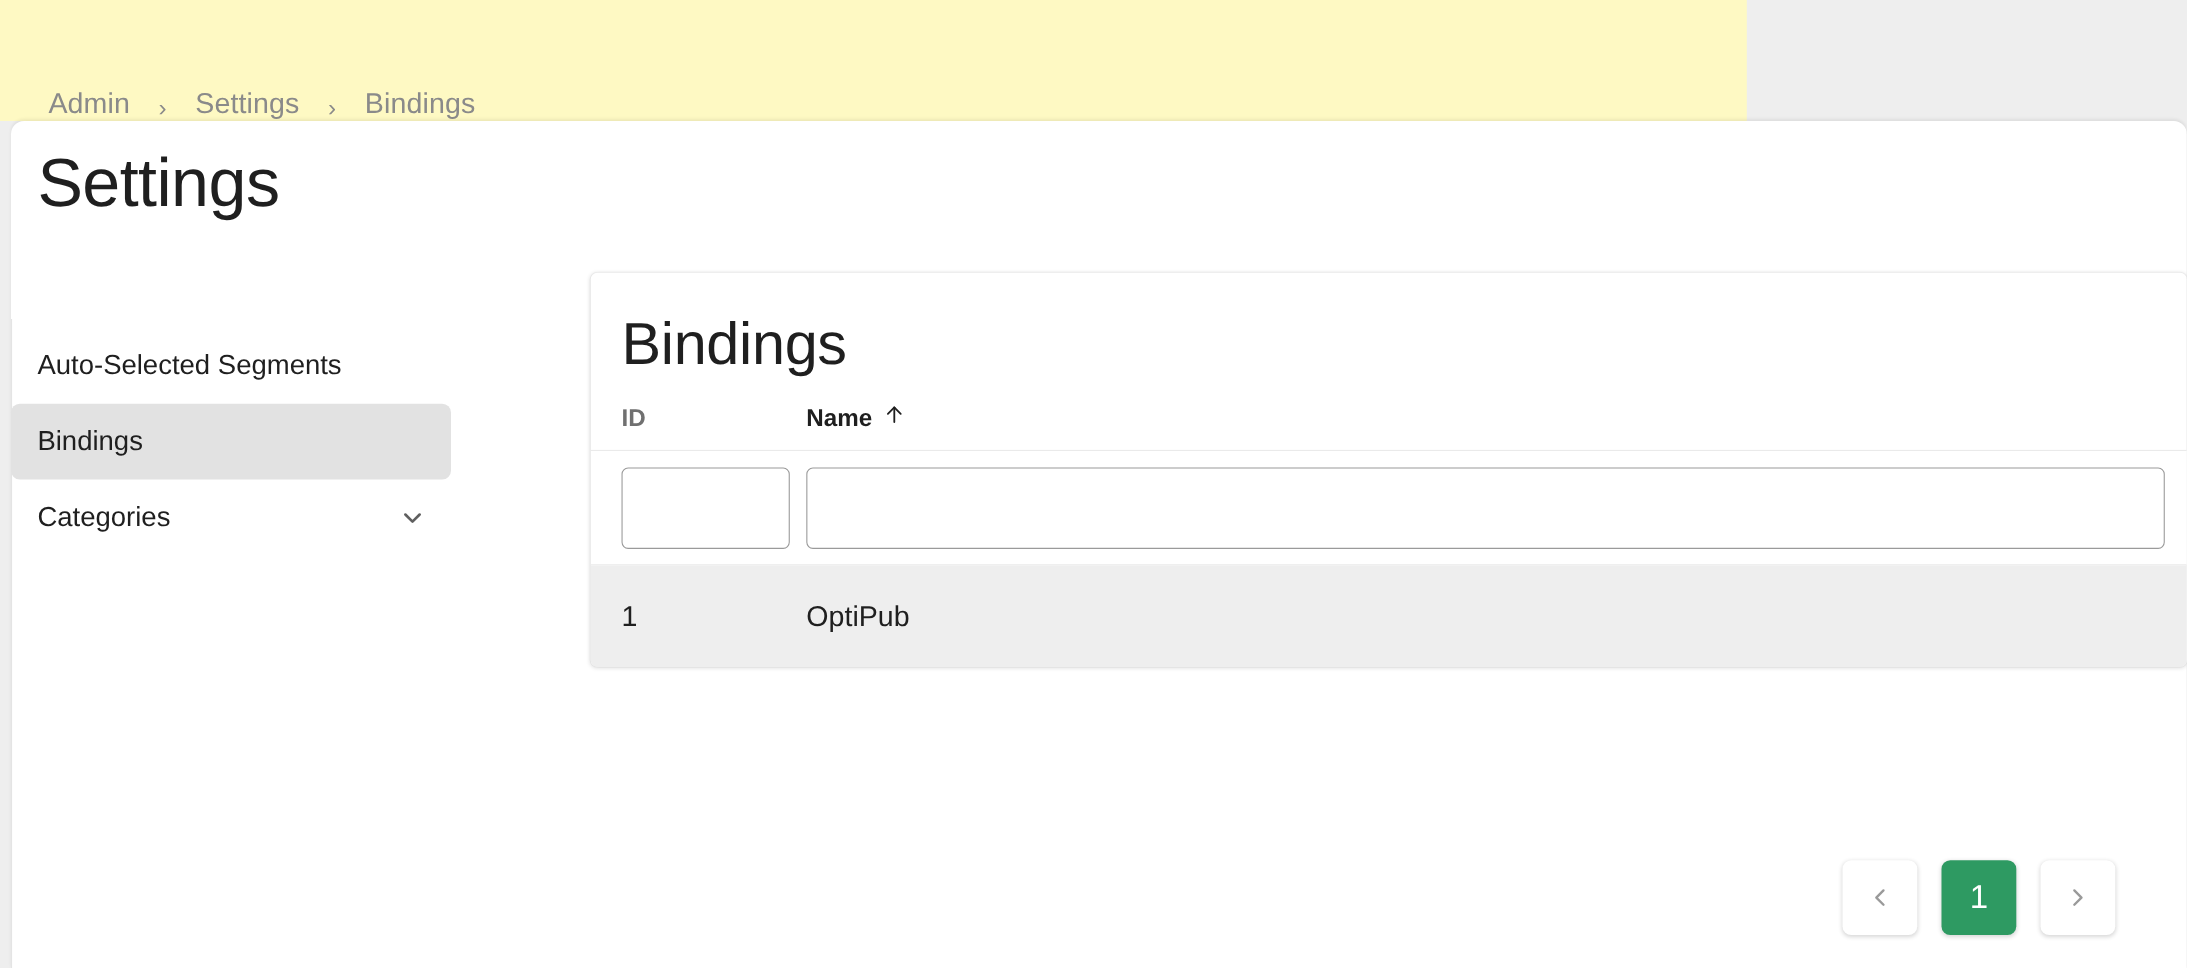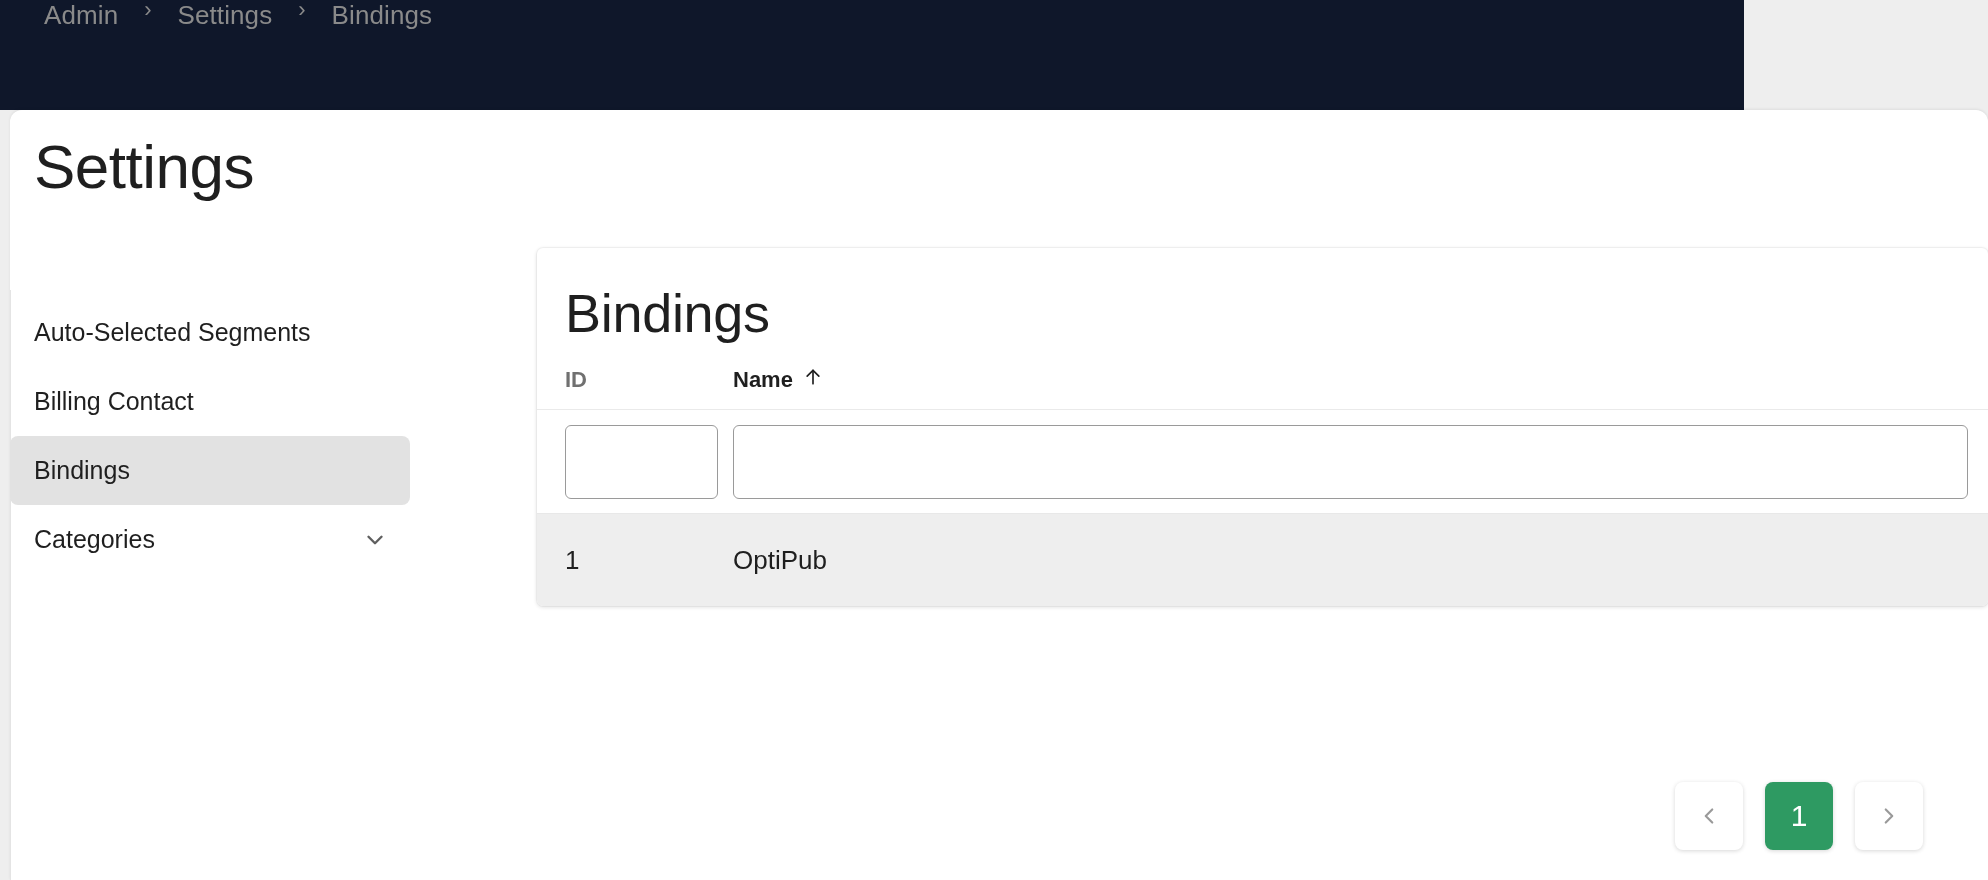--- a/index.html
+++ b/index.html
@@ -17,25 +17,25 @@
     position: relative;
     width: 1988px;
     height: 880px;
     background: #eeeeee;
   }
 
   
   .breadcrumb-bar {
     position: absolute;
     left: 0; top: 0;
-    width: 1744px; height: 110px;
-    display: flex;
-    align-items: flex-start;
+    width: 1588px; height: 110px;
+    display: flex;
+    align-items: flex-end;
     padding-left: 44px;
-    background: #0f172a;
+    background: #fef9c3;
   }
   .crumb {
     font-size: 26px;
     color: #8a8a8a;
     letter-spacing: 0.1px;
     white-space: nowrap;
   }
   .crumb.link { cursor: pointer; }
   .crumb-sep {
     font-size: 22px;
@@ -243,23 +243,20 @@
     <div class="page-title">Settings</div>
 
     <div class="nav-divider"></div>
 
     <div class="settings-nav">
 
       <div class="nav-item">
         <span class="nav-item-label">Auto-Selected Segments</span>
       </div>
 
-      <div class="nav-item">
-        <span class="nav-item-label">Billing Contact</span>
-      </div>
 
       <div class="nav-item active">
         <span class="nav-item-label">Bindings</span>
       </div>
 
 
       <div class="nav-item">
         <span class="nav-item-label">Categories</span>
         <span class="chevron-down">
           <svg width="26" height="26" viewBox="0 0 24 24" fill="none" stroke="#5f5f5f" stroke-width="2.2" stroke-linecap="round" stroke-linejoin="round">

